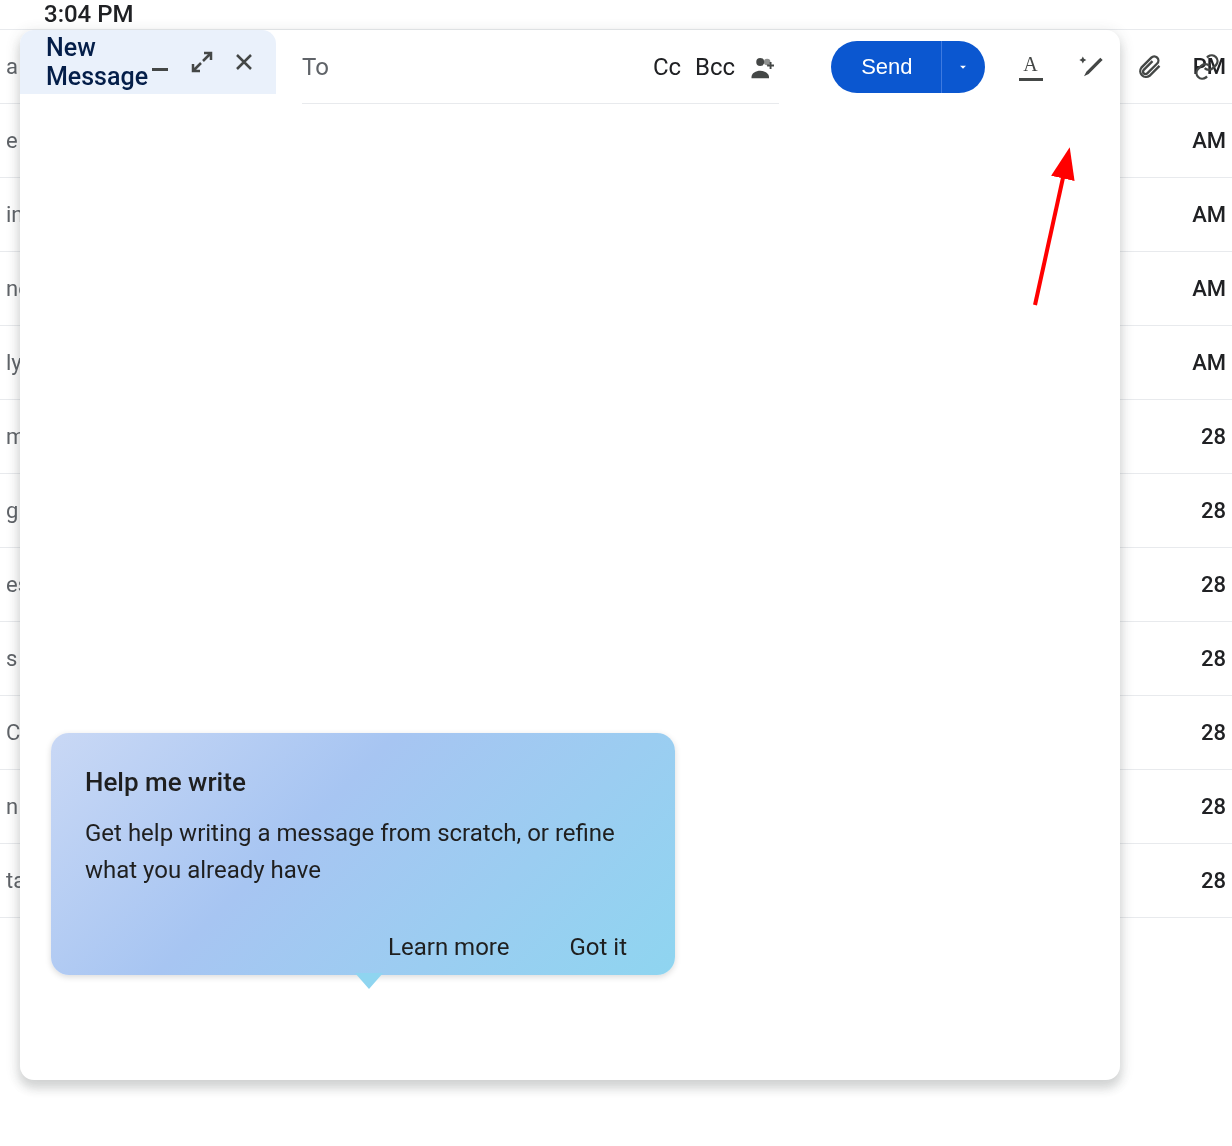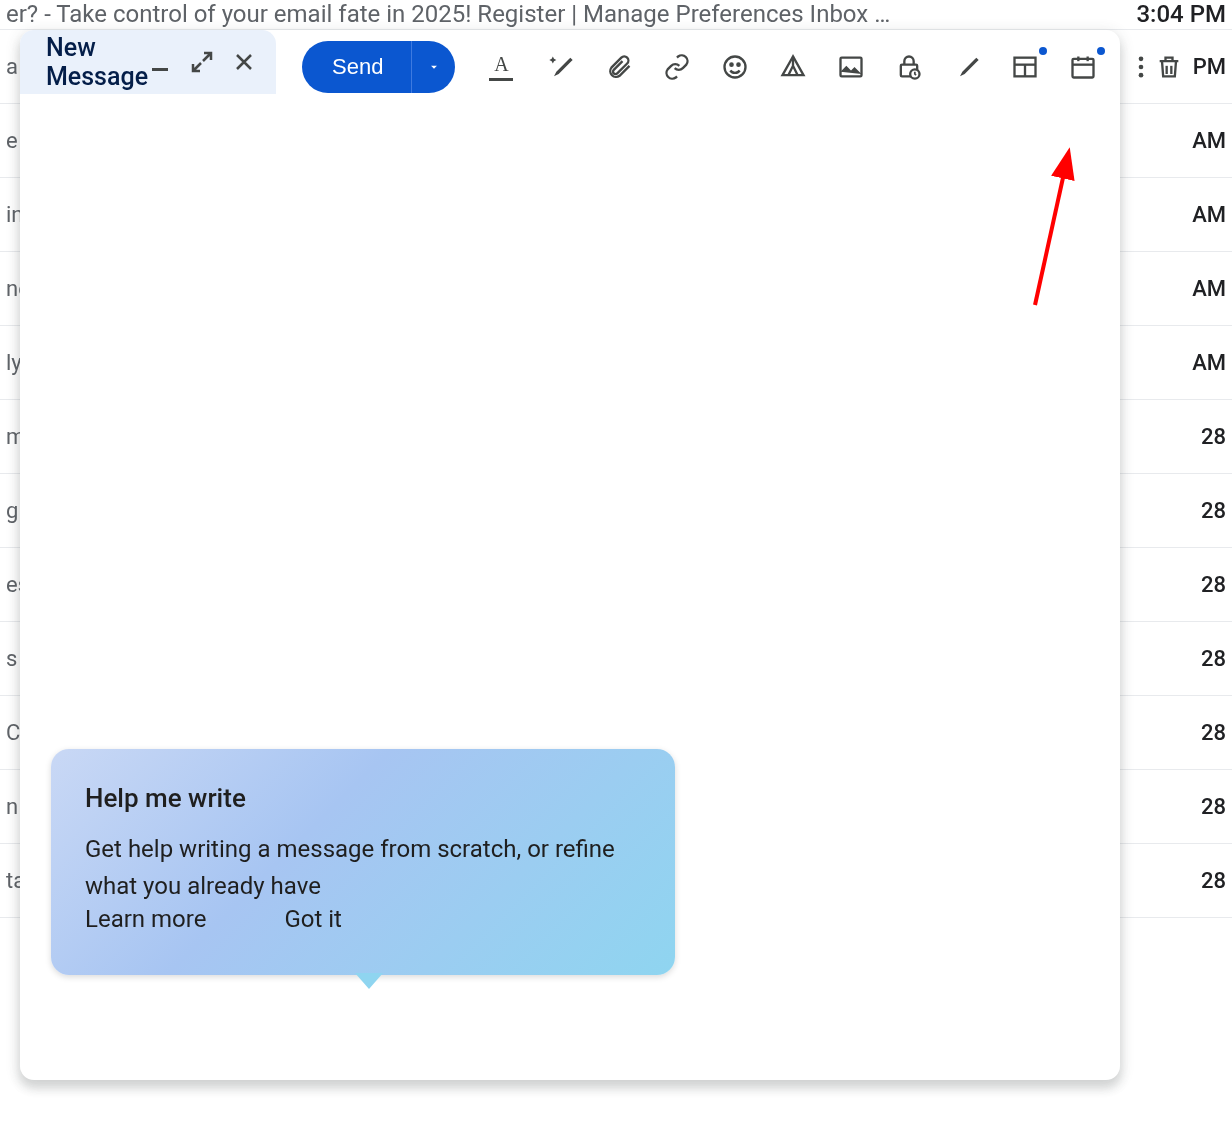--- a/index.html
+++ b/index.html
@@ -82,36 +82,36 @@
   .body-area { flex:1; position: relative; }
 
   
   .promo {
     position: absolute;
     left: 31px;
     bottom: 105px;
     width: 624px;
     background: linear-gradient(135deg, #c9d8f5 0%, #a7c5f2 40%, #8fd5f0 100%);
     border-radius: 18px;
-    padding: 34px 34px 42px 34px;
+    padding: 34px 34px 14px 34px;
     box-shadow: 0 2px 6px rgba(0,0,0,0.15);
   }
   .promo::after {
     content: "";
     position: absolute;
     bottom: -14px;
     left: 304px;
     width: 0; height: 0;
     border-left: 14px solid transparent;
     border-right: 14px solid transparent;
     border-top: 16px solid #8fd5f0;
   }
   .promo-title { font-size: 26px; font-weight: 500; color:#1f1f1f; margin-bottom: 18px; }
   .promo-text { font-size: 24px; color:#1f1f1f; line-height: 1.55; }
-  .promo-actions { display: flex; justify-content: flex-start; gap: 78px; padding-right: 14px; }
+  .promo-actions { display: flex; justify-content: flex-end; gap: 60px; padding-right: 14px; margin-top: 44px; }
   .promo-btn { font-size: 24px; color:#1f1f1f; cursor:pointer; }
 
   
   .toolbar {
     height: 74px;
     display: flex;
     align-items: center;
     padding: 0 26px;
     gap: 0;
   }
@@ -140,21 +140,20 @@
     position: absolute;
     pointer-events: none;
   }
   .arrow svg { overflow: visible; }
 </style>
 </head>
 <body>
 
 <div class="bg-inbox">
   <div class="bg-row">
-    <span class="left bg-first-left">er? - Take control of your email fate in 2025! Register | Manage Preferences Inbox …</span>
     <span class="right bg-first-right">3:04 PM</span>
   </div>
   <div class="bg-row">
       <span class="left">a</span>
       <span class="right">PM</span>
     </div>
   <div class="bg-row">
       <span class="left">e</span>
       <span class="right">AM</span>
     </div>
@@ -215,20 +214,36 @@
           </svg>
       </span>
       <span class="hicon">
         <svg viewBox="0 0 24 24" fill="none" stroke="currentColor" stroke-width="2.5">
             <path d="M5 5l14 14M19 5L5 19"></path>
           </svg>
       </span>
     </div>
   </div>
 
+  <div class="field-row">
+    <span class="field-label">To</span>
+    <input class="field-input" style="">
+    <div class="to-extras">
+      <span class="link-btn">Cc</span>
+      <span class="link-btn">Bcc</span>
+      <span class="contact-icon">
+        <svg viewBox="0 0 24 24" fill="currentColor">
+            <circle cx="9" cy="8" r="3.2"></circle>
+            <circle cx="14.5" cy="8" r="2.6" opacity="0.6"></circle>
+            <path d="M2 20c0-3 3.5-5 7-5s7 2 7 5v1H2z"></path>
+            <path d="M20 10h-2v-2h-1.5v2h-2v1.5h2v2H18v-2h2z"></path>
+          </svg>
+      </span>
+    </div>
+  </div>
 
 
   <div class="body-area"></div>
 
   <div class="toolbar">
     <div class="send-group">
       <button class="send-btn">Send</button>
       <div class="send-more">
         <svg viewBox="0 0 24 24">
             <path d="M7 10l5 5 5-5z"></path>

